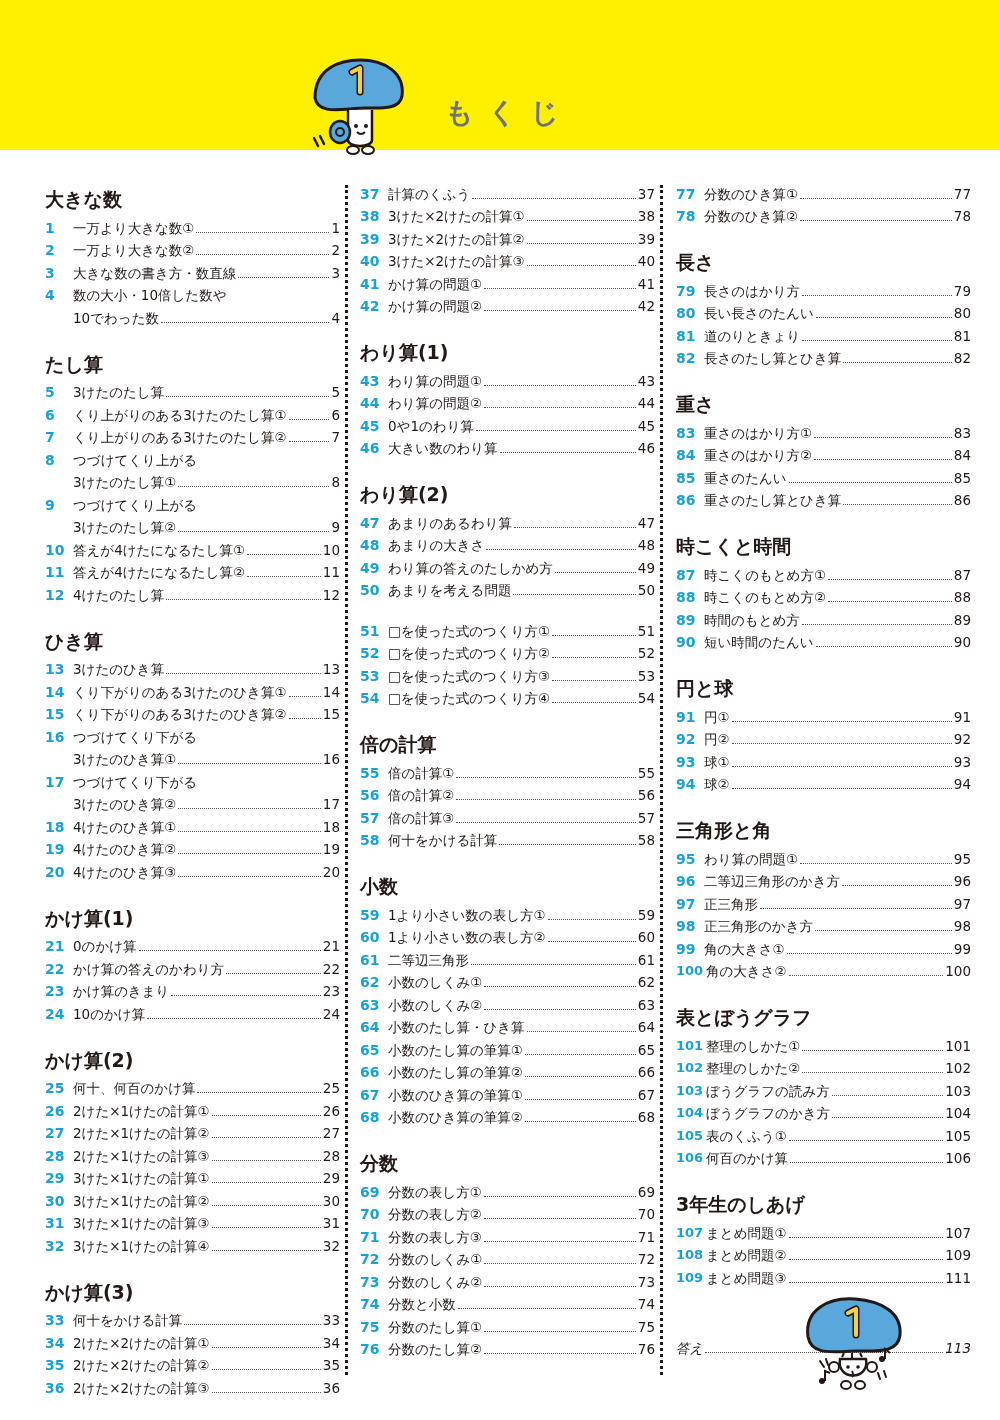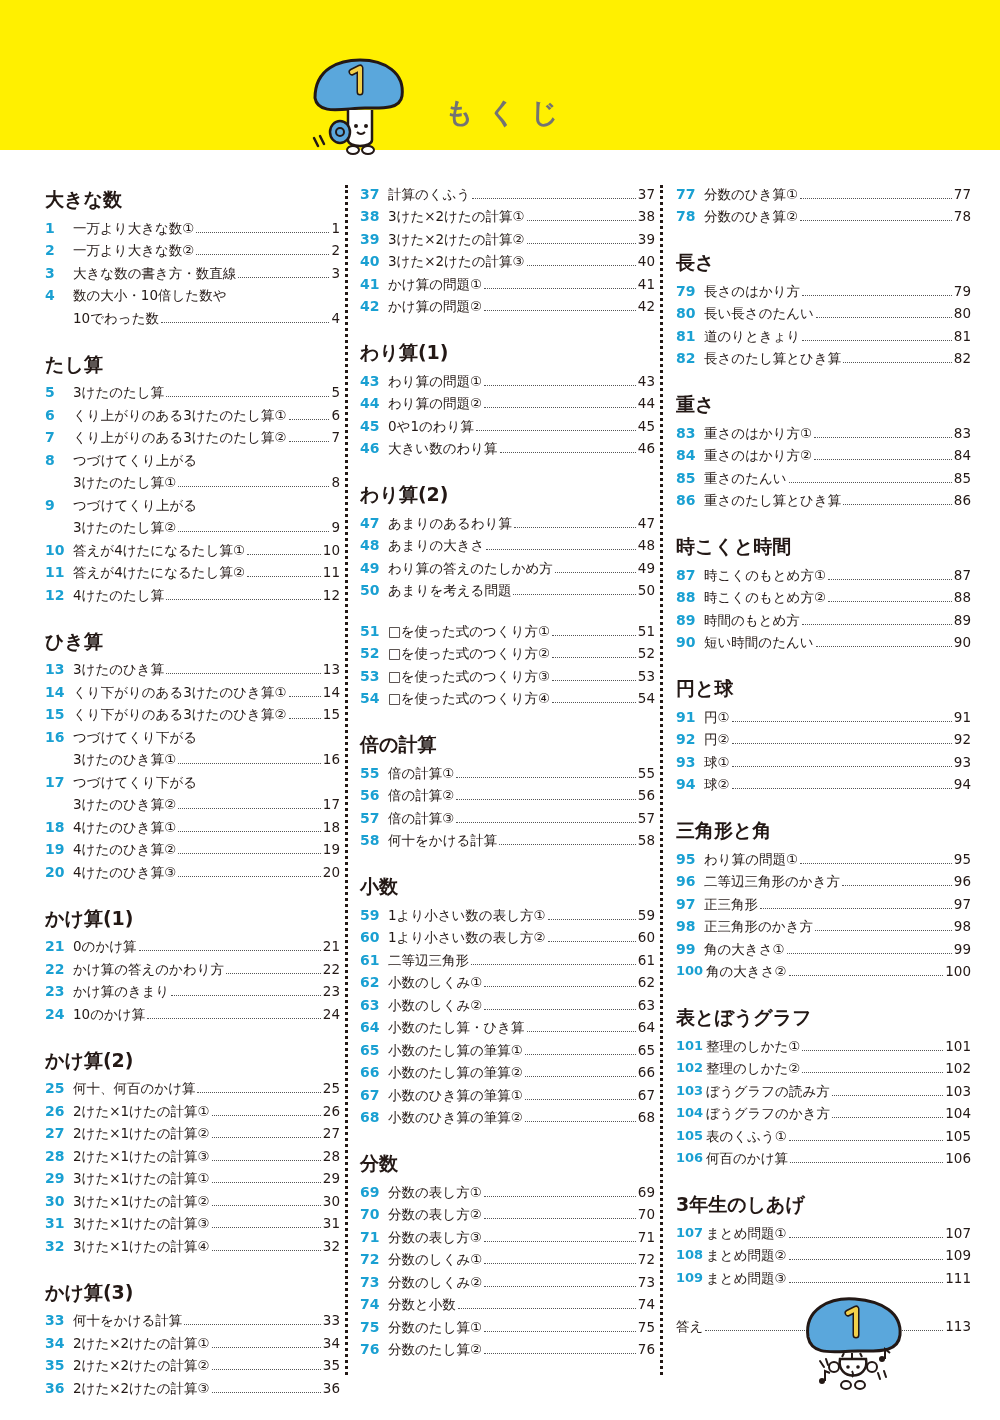--- a/index.html
+++ b/index.html
@@ -47,21 +47,21 @@
       font-size: 14px; font-family: "DejaVu Sans", sans-serif;
     }
     .entry .label { flex: 0 0 auto; }
     .entry .leader {
       flex: 1 1 auto; border-bottom: 1.5px dotted #555; margin: 0 2px 4px 2px; min-width: 6px;
     }
     .entry .page { flex: 0 0 auto; font-size: 13.5px; }
     .entry.wide .num { width: 30px; flex-basis: 30px; font-size: 13px; }
     .entry.cont .num { visibility: hidden; }
 
-    .answers { margin-top: 26px; }
+    .answers { margin-top: 48px; font-style: italic; }
     .answers .label { padding-left: 0; }
 
     .mascot-bottom { position: absolute; left: 800px; top: 1295px; width: 110px; height: 110px; }
   </style>
 </head>
 <body>
 
 <div class="header"></div>
 <svg class="wave" viewBox="0 0 1000 30" preserveAspectRatio="none">
   <path d="M0,0 L1000,0 L1000,18 Q987,4 975,18 Q962,4 950,18 Q937,4 925,18 Q912,4 900,18 Q887,4 875,18 Q862,4 850,18 Q837,4 825,18 Q812,4 800,18 Q787,4 775,18 Q762,4 750,18 Q737,4 725,18 Q712,4 700,18 Q687,4 675,18 Q662,4 650,18 Q637,4 625,18 Q612,4 600,18 Q587,4 575,18 Q562,4 550,18 Q537,4 525,18 Q512,4 500,18 Q487,4 475,18 Q462,4 450,18 Q437,4 425,18 Q412,4 400,18 Q387,4 375,18 Q362,4 350,18 Q337,4 325,18 Q312,4 300,18 Q287,4 275,18 Q262,4 250,18 Q237,4 225,18 Q212,4 200,18 Q187,4 175,18 Q162,4 150,18 Q137,4 125,18 Q112,4 100,18 Q87,4 75,18 Q62,4 50,18 Q37,4 25,18 Q12,4 0,18 Z" fill="#fff000"></path>

